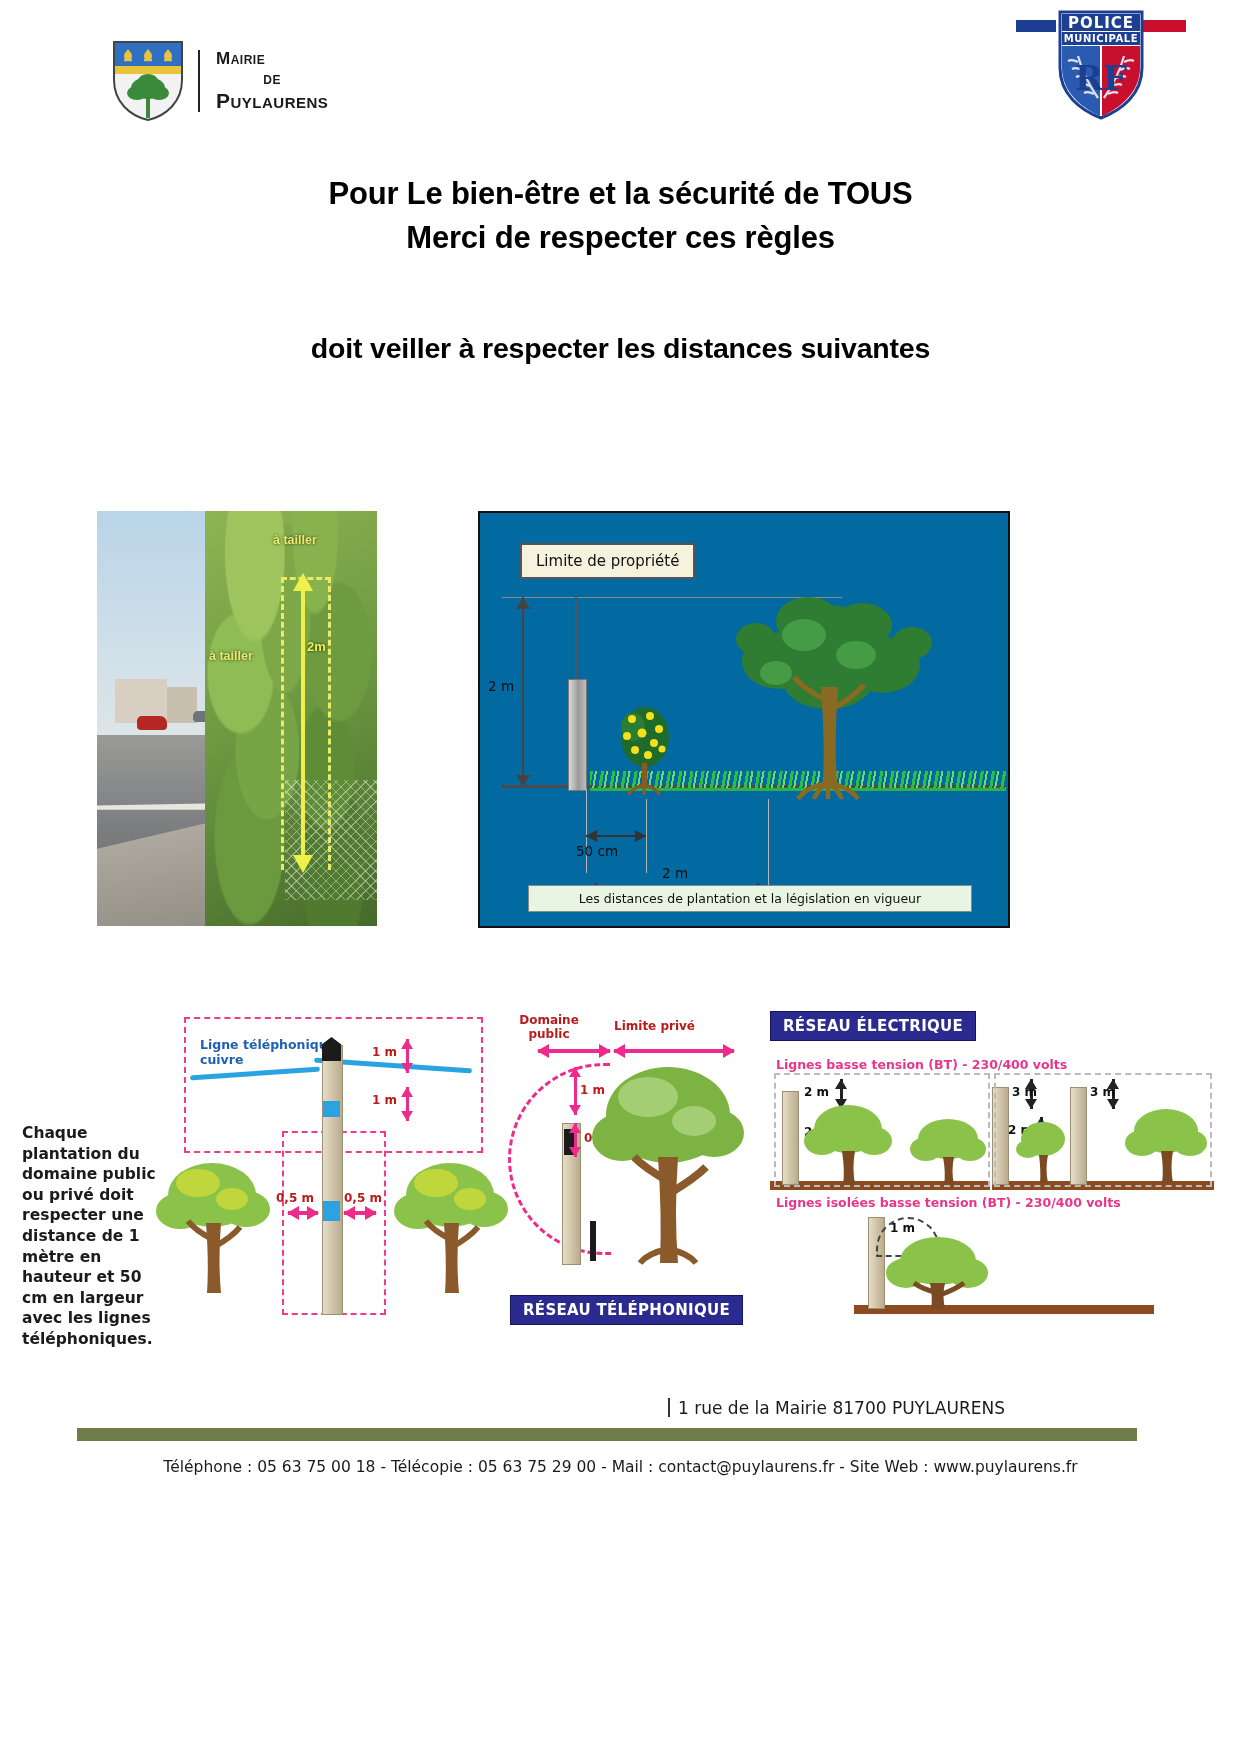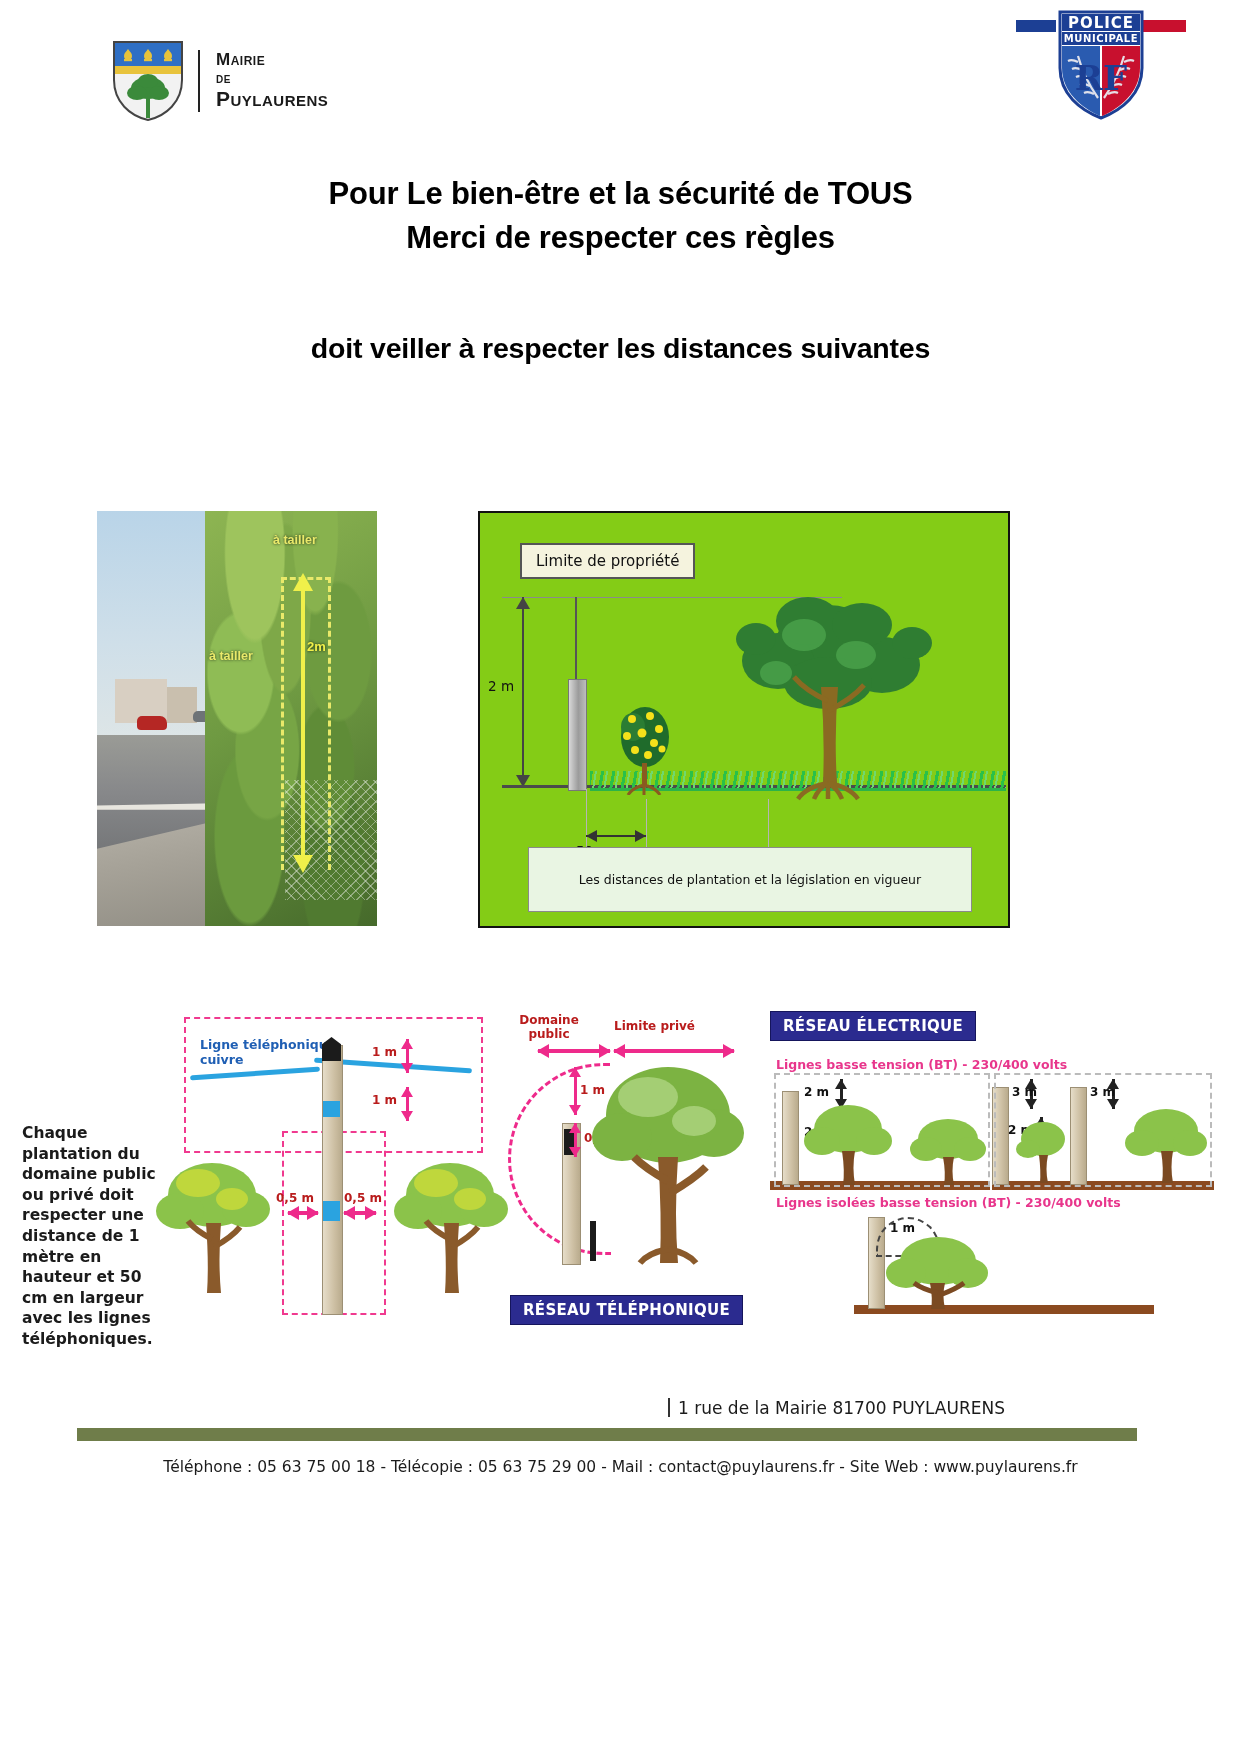--- a/index.html
+++ b/index.html
@@ -7,21 +7,21 @@
 
   
   #header{position:absolute;left:0;top:0;width:1241px;height:140px;}
   #mairie-logo{position:absolute;left:112px;top:40px;display:flex;align-items:center;}
   .shield{width:72px;height:82px;position:relative;}
   .shield svg{display:block;}
   .mairie-divider{width:2px;height:62px;background:#222;margin:0 16px 0 14px;}
   .mairie-text{line-height:1.18;}
   .mairie-text div{font-weight:bold;letter-spacing:.5px;color:#1a1a1a;}
   .m-l1{font-size:17px;}
-  .m-l2{font-size:14px;}
+  .m-l2{font-size:17px;text-align:center;}
   .m-l3{font-size:21px;}
   .smallcaps{font-variant:small-caps;}
 
   #police-logo{position:absolute;left:1016px;top:6px;width:170px;height:118px;}
   #police-logo svg{display:block;}
 
   
   .title-block{position:absolute;left:0;width:1241px;text-align:center;font-weight:bold;color:#000;}
   #title-main{top:172px;font-size:31px;line-height:1.42;letter-spacing:-.2px;}
   #intro-text{top:325px;font-size:28.5px;line-height:1.62;letter-spacing:-.2px;}
@@ -62,42 +62,42 @@
   .ph-arrow-stem{position:absolute;left:204px;top:74px;width:4px;height:280px;background:#f0f04a;}
   .ph-arrow-head{position:absolute;left:196px;top:62px;width:0;height:0;
       border-left:10px solid transparent;border-right:10px solid transparent;border-bottom:18px solid #f0f04a;}
   .ph-arrow-head2{position:absolute;left:196px;top:344px;width:0;height:0;
       border-left:10px solid transparent;border-right:10px solid transparent;border-top:18px solid #f0f04a;}
   .ph-2m{position:absolute;left:210px;top:128px;color:#f0f04a;font-size:13px;font-weight:bold;
       text-shadow:0 0 3px rgba(0,0,0,.8);}
 
   
   #diagram-limit{position:absolute;left:478px;top:511px;width:528px;height:413px;
-      border:2px solid #111;background:#84cc16;overflow:hidden;}
+      border:2px solid #111;background:#0369a1;overflow:hidden;}
   .dg-ground{position:absolute;left:22px;top:272px;width:504px;height:3px;background:#4b4b4b;}
   .dg-grass{position:absolute;left:110px;top:258px;width:416px;height:20px;
       background:repeating-linear-gradient(100deg,#29c04a 0 3px,transparent 3px 5px,#6fd96f 5px 7px,transparent 7px 11px);}
   .dg-grass:after{content:"";position:absolute;left:0;bottom:0;width:100%;height:3px;background:#2bb34a;}
   .dg-box-title{position:absolute;left:40px;top:30px;background:#f5f3de;border:2px solid #555;
       padding:7px 14px;font-size:15px;color:#111;font-family:"DejaVu Sans",sans-serif;}
   .dg-hline{position:absolute;left:22px;top:84px;width:340px;height:1px;background:#8b8b8b;}
   .dg-post{position:absolute;left:88px;top:166px;width:17px;height:110px;
       background:linear-gradient(90deg,#d8d8d8,#9b9b9b 55%,#bdbdbd);border:1px solid #777;}
   .dg-drop{position:absolute;left:95px;top:84px;width:2px;height:84px;background:#555;}
   .dg-vdim{position:absolute;left:42px;top:84px;width:2px;height:190px;background:#444;}
   .dg-vdim:before{content:"";position:absolute;left:-6px;top:0;border-left:7px solid transparent;border-right:7px solid transparent;border-bottom:12px solid #444;}
   .dg-vdim:after{content:"";position:absolute;left:-6px;bottom:0;border-left:7px solid transparent;border-right:7px solid transparent;border-top:12px solid #444;}
   .dg-lbl{position:absolute;font-size:13.5px;color:#111;font-family:"DejaVu Sans",sans-serif;}
   .dg-2m-v{left:8px;top:165px;}
   .dg-hdim{position:absolute;height:2px;background:#333;}
   .dg-hdim:before{content:"";position:absolute;left:0;top:-5px;border-top:6px solid transparent;border-bottom:6px solid transparent;border-right:11px solid #333;}
   .dg-hdim:after{content:"";position:absolute;right:0;top:-5px;border-top:6px solid transparent;border-bottom:6px solid transparent;border-left:11px solid #333;}
   .dg-ext{position:absolute;width:1px;background:#b5b5b5;}
   .dg-cap{position:absolute;left:48px;bottom:14px;width:430px;background:#e9f5e3;border:1px solid #8a8a8a;
-      padding:24px 6px;text-align:center;font-size:12.5px;color:#111;font-family:"DejaVu Sans",sans-serif;}
+      padding:5px 6px;text-align:center;font-size:12.5px;color:#111;font-family:"DejaVu Sans",sans-serif;}
   .tree-small{position:absolute;left:128px;top:190px;}
   .tree-big{position:absolute;left:236px;top:78px;}
 
   
   #panel-networks{position:absolute;left:14px;top:1005px;width:1213px;height:330px;}
   .np-text{position:absolute;left:8px;top:118px;width:150px;font-size:15.5px;line-height:1.33;
       font-weight:bold;color:#1b1b1b;font-family:"DejaVu Sans",sans-serif;}
   .dash-box{position:absolute;border:2px dashed #f0398f;}
   .np-lbl{position:absolute;font-size:12px;color:#b91c1c;font-family:"DejaVu Sans",sans-serif;font-weight:bold;}
   .np-lbl-blue{position:absolute;font-size:12.5px;color:#1f5fb4;font-family:"DejaVu Sans",sans-serif;font-weight:bold;line-height:1.2;}

